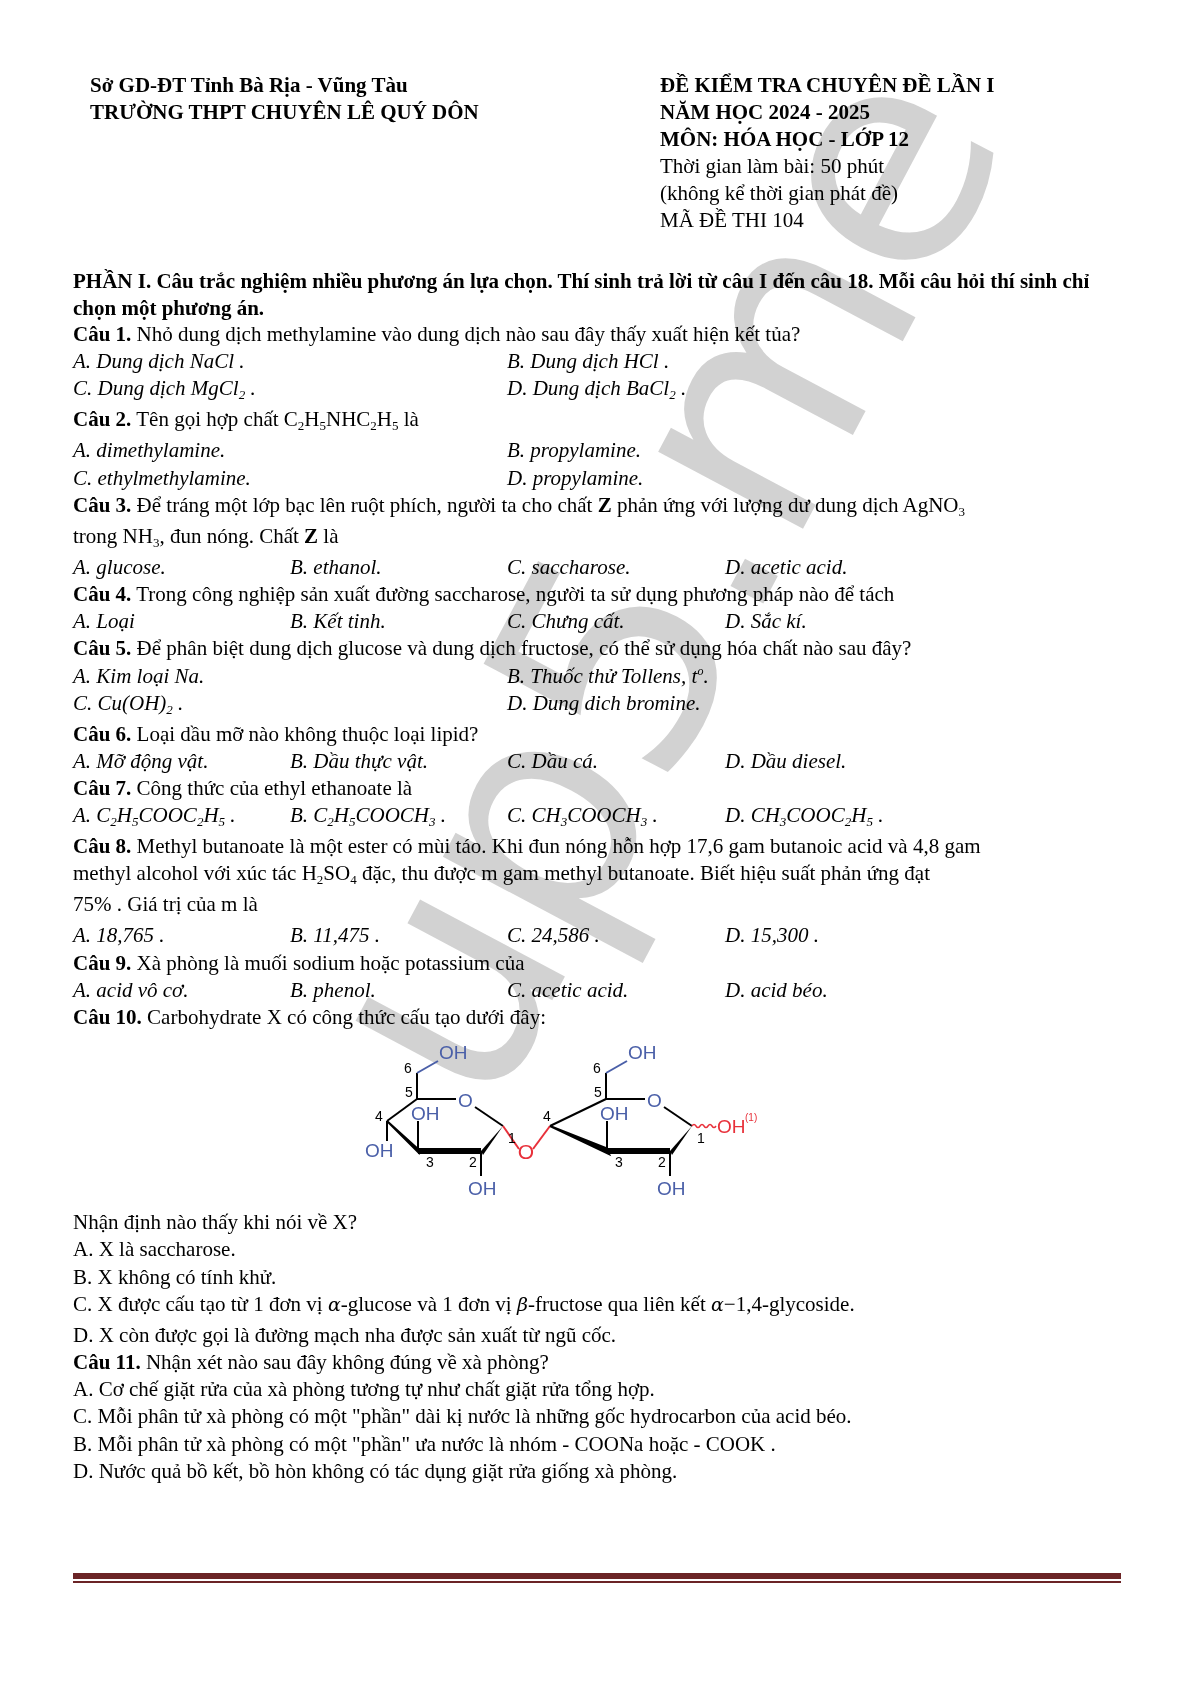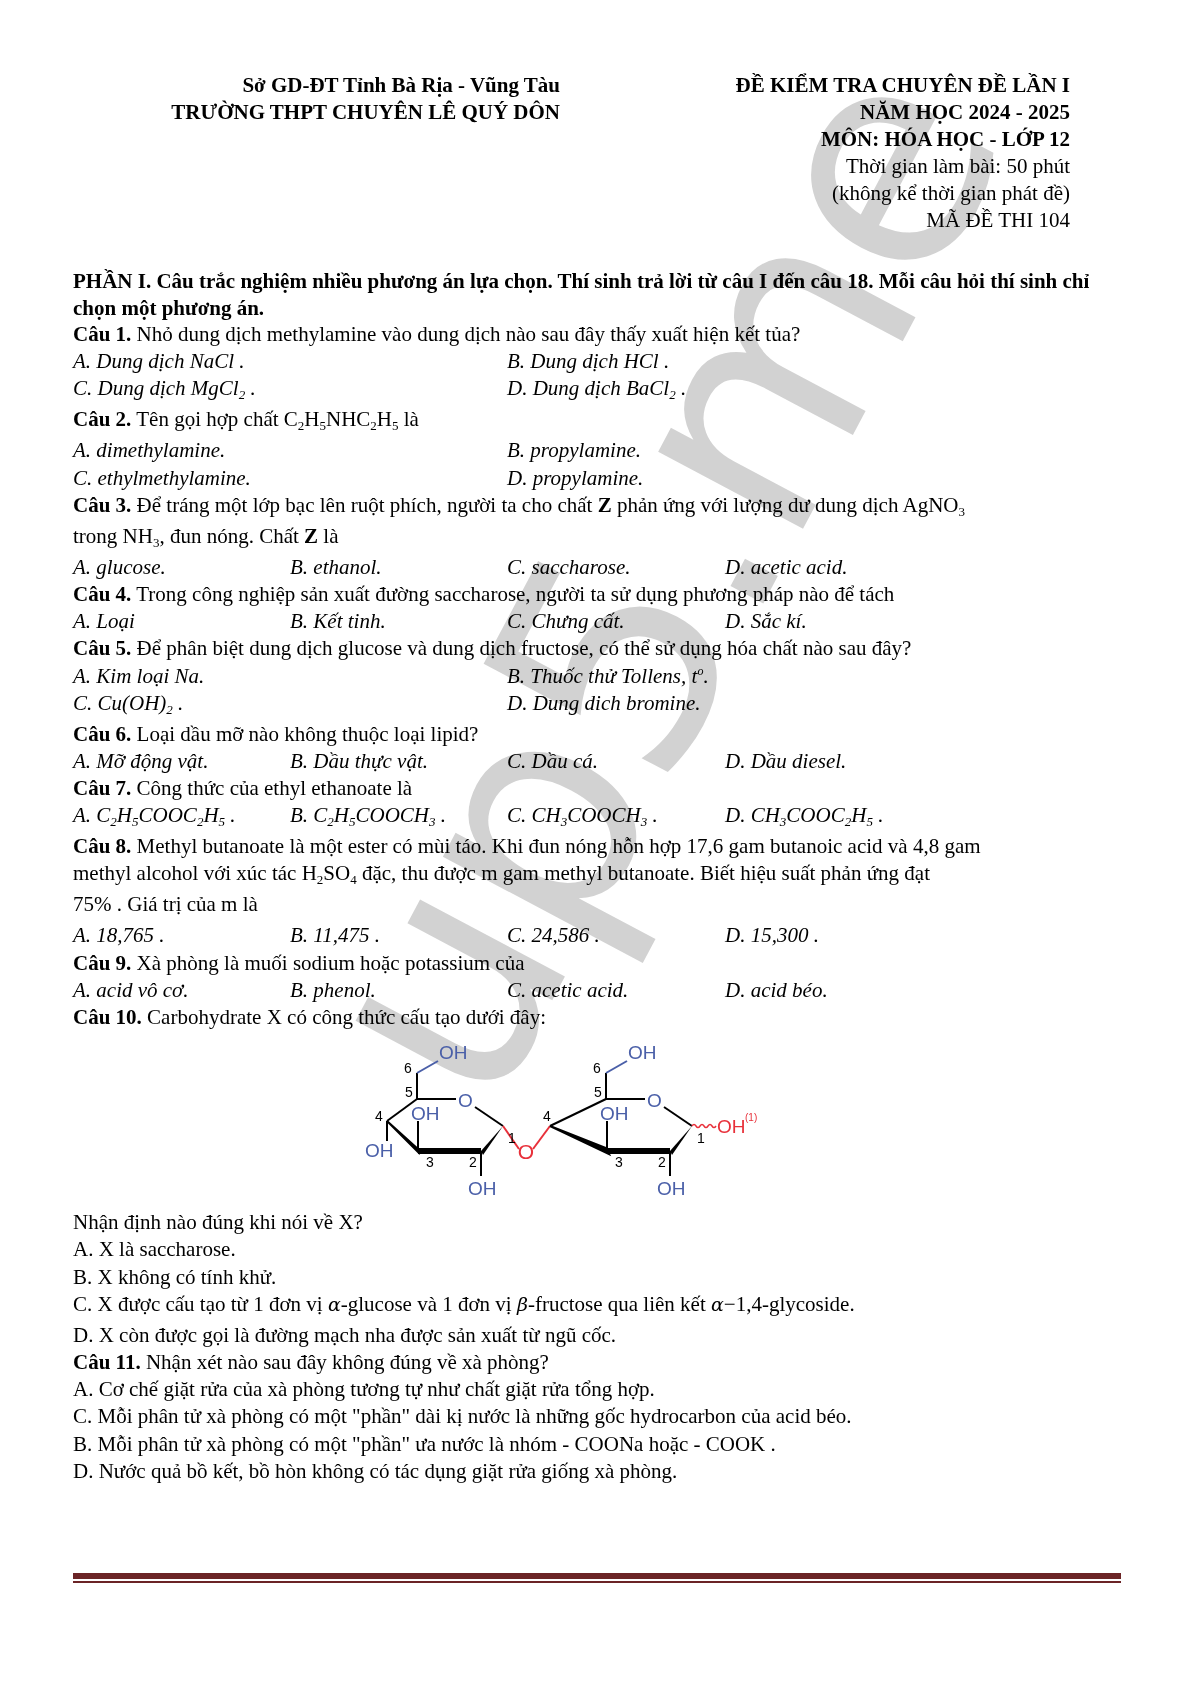--- a/index.html
+++ b/index.html
@@ -1,18 +1,18 @@
 <!DOCTYPE html>
 <html><head>
 <meta charset="utf-8">
 <style>
   html, body { margin: 0; padding: 0; background: #ffffff; }
   body { width: 1190px; height: 1683px; position: relative; overflow: hidden;
          font-family: "Liberation Serif", serif; color: #000; }
-  .hdr { position: absolute; text-align: right; font-size: 21px; line-height: 27px; }
+  .hdr { position: absolute; text-align: left; font-size: 21px; line-height: 27px; }
   .hdr .b { font-weight: bold; }
   #hdr-left { left: 90px; top: 72px; width: 470px; }
   #hdr-right { left: 660px; top: 72px; width: 410px; }
   .body { position: absolute; left: 73px; top: 268px; width: 1050px; font-size: 21px; line-height: 27.2px; }
   .line { position: relative; white-space: nowrap; height: 27.2px; }
   .line.tall { height: 31px; }
   .line.wrap { white-space: normal; height: auto; }
   .b { font-weight: bold; }
   .opt { position: absolute; top: 0; font-style: italic; }
   .c0 { left: 0; } .c1 { left: 217px; text-align: center; } .c2 { left: 434px; } .c3 { left: 652px; text-align: right; }
@@ -237,21 +237,21 @@
         <text x="231" y="66">5</text>
         <text x="180" y="90">4</text>
         <text x="252" y="136">3</text>
         <text x="295" y="136">2</text>
         <text x="334" y="112">1</text>
       </g>
     </svg>
   </div>
 
   <div class="line">
-    <span>Nhận định nào đúng khi nói về X?</span>
+    <span>Nhận định nào thấy khi nói về X?</span>
   </div>
   <div class="line">
     <span>A. X là saccharose.</span>
   </div>
   <div class="line">
     <span>B. X không có tính khử.</span>
   </div>
   <div class="line tall">
     <span>
       <span>C. X được cấu tạo từ 1 đơn vị</span>

